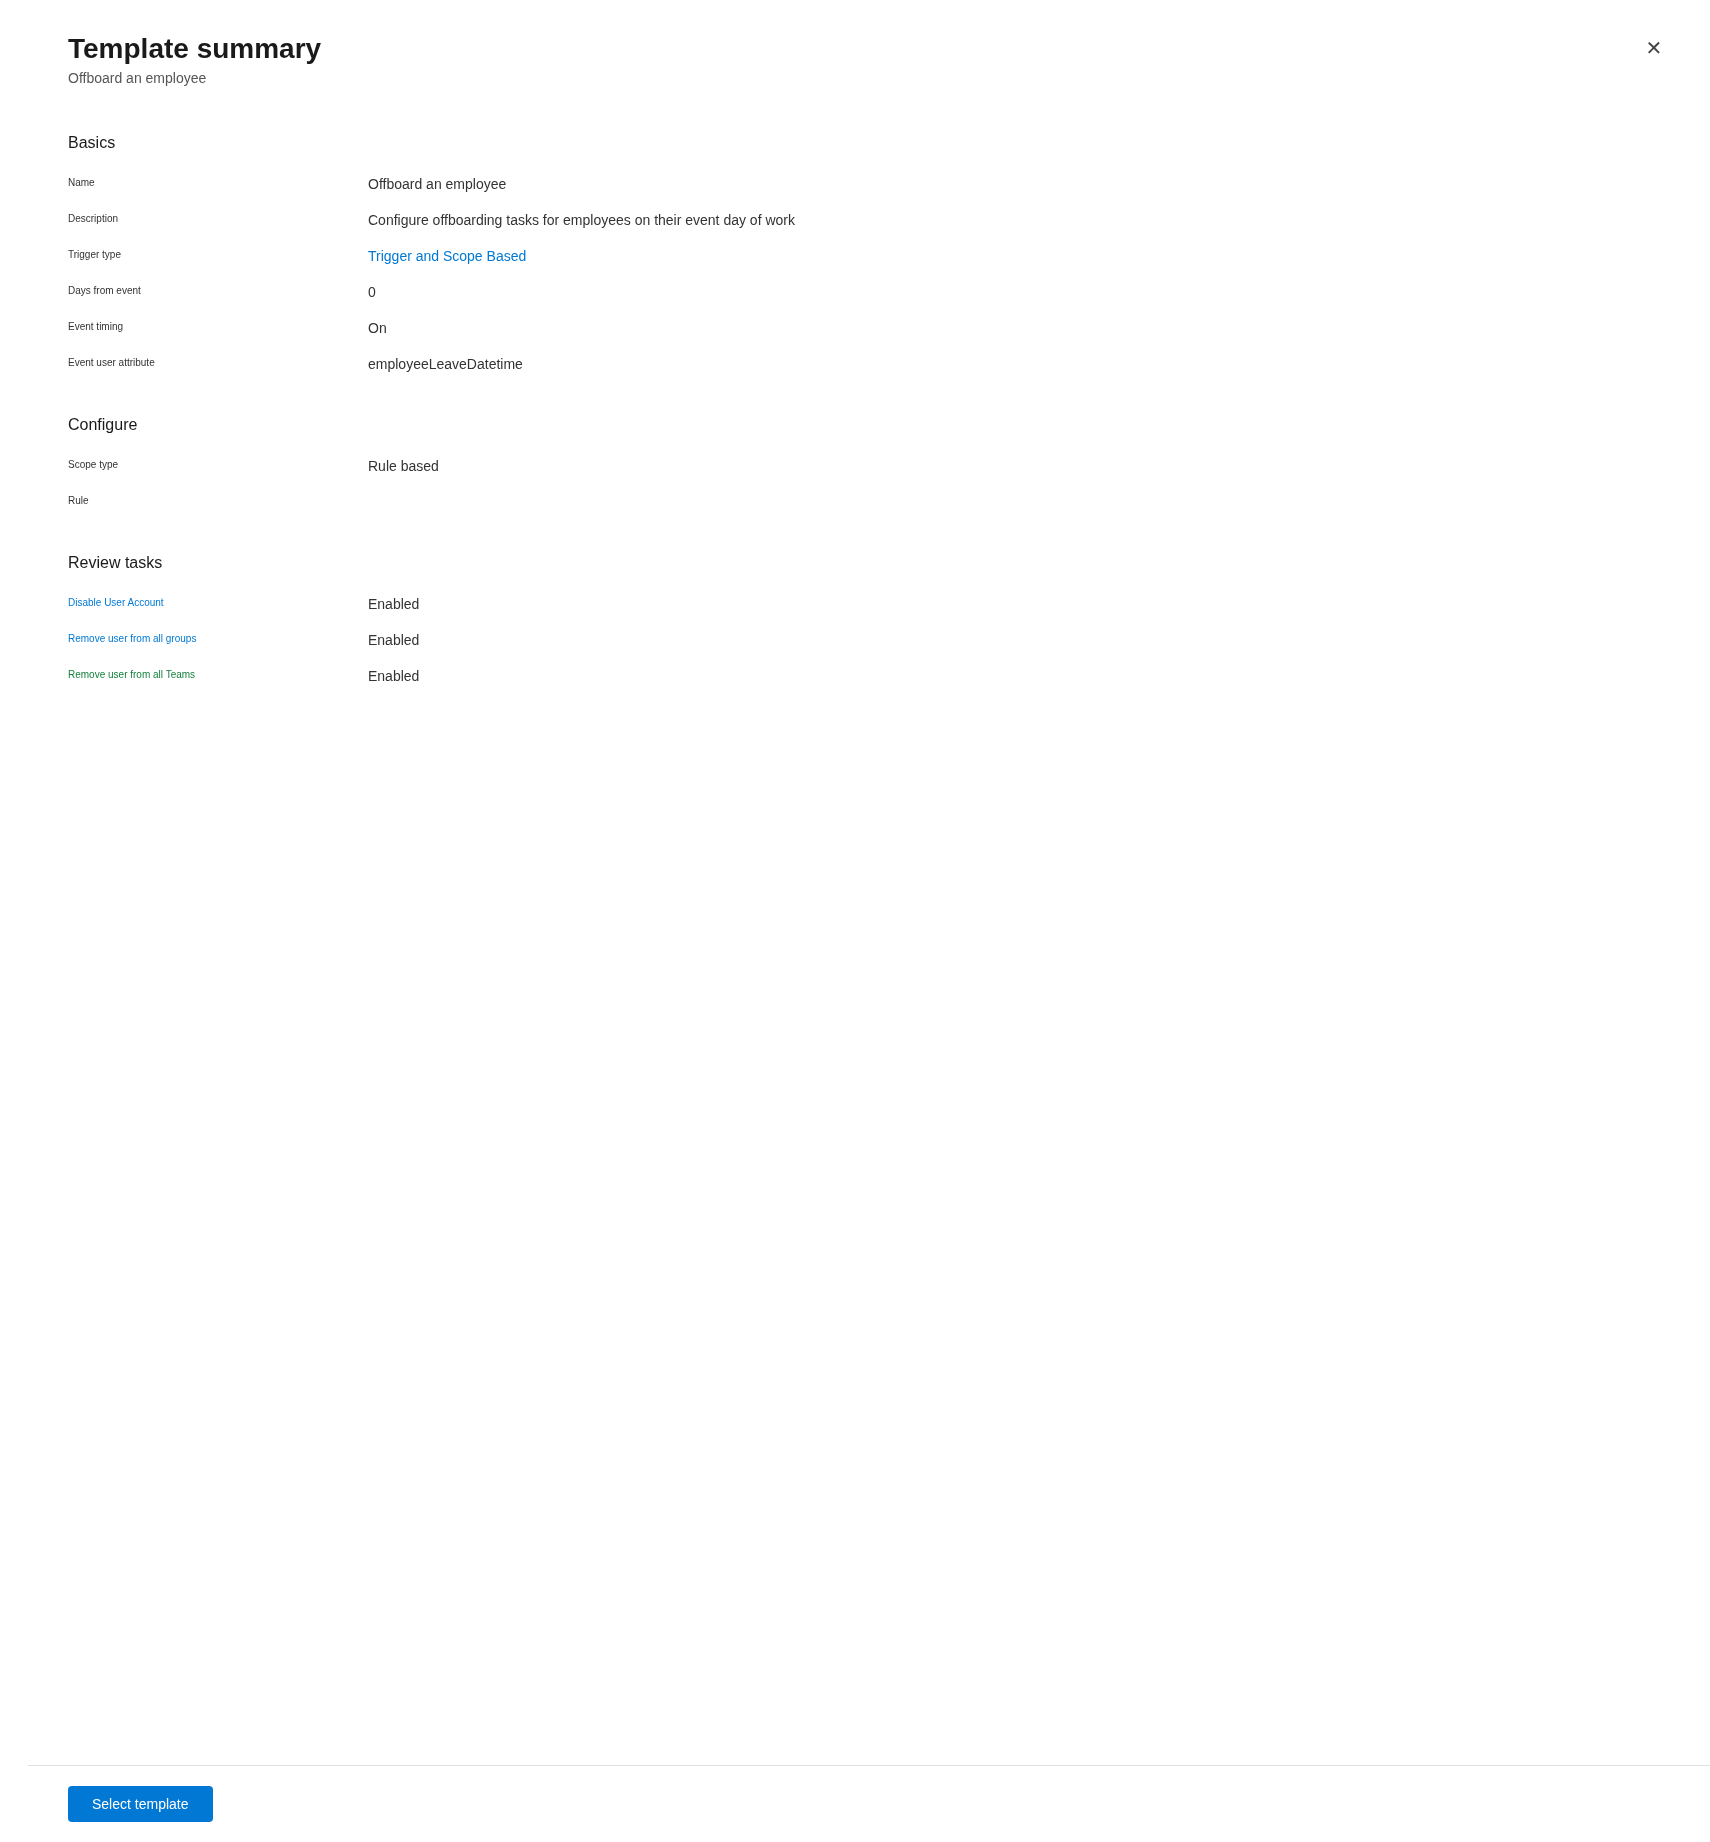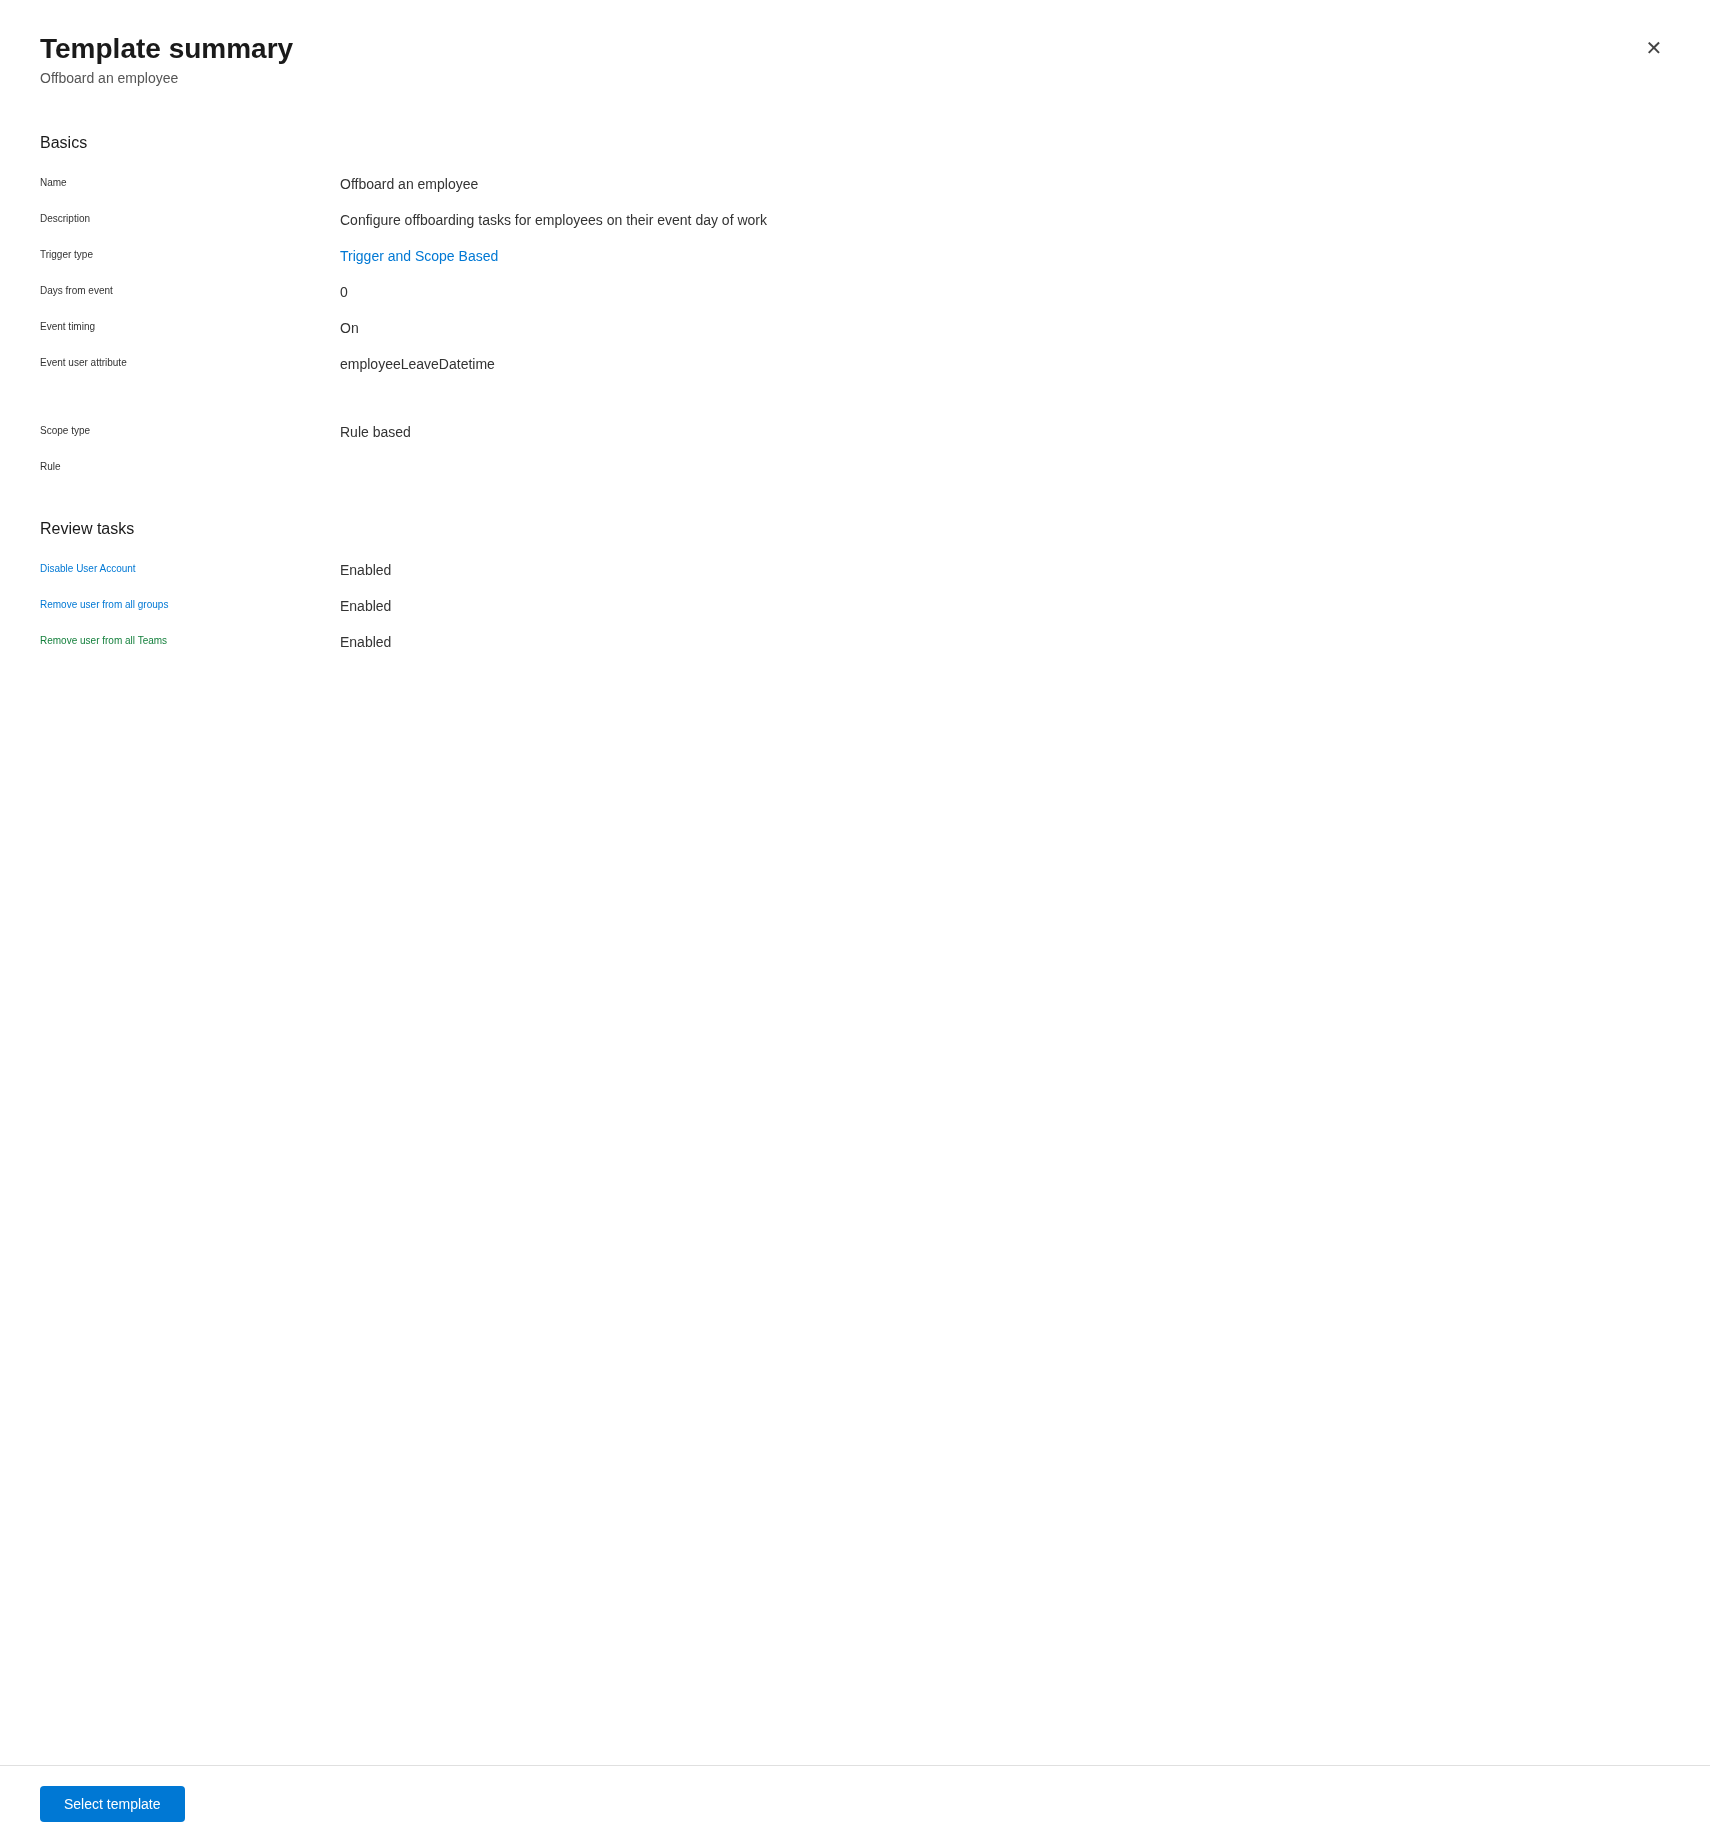--- a/index.html
+++ b/index.html
@@ -17,20 +17,21 @@
       min-height: 100vh;
     }
 
     .panel {
       background: #ffffff;
       width: 1710px;
       min-height: 1842px;
       position: relative;
       display: flex;
       flex-direction: column;
+      padding-left: 28px;
     }
 
     .panel-header {
       padding: 32px 40px 16px 40px;
       border-bottom: none;
       position: relative;
     }
 
     .panel-title {
       font-size: 28px;
@@ -166,20 +167,21 @@
         <div class="field-value">On</div>
       </div>
 
       <div class="field-row">
         <div class="field-label">Event user attribute</div>
         <div class="field-value">employeeLeaveDatetime</div>
       </div>
     </div>
 
     <div class="section">
+      <div class="section-title">Configure</div>
 
       <div class="field-row">
         <div class="field-label">Scope type</div>
         <div class="field-value">Rule based</div>
       </div>
 
       <div class="field-row">
         <div class="field-label">Rule</div>
         <div class="field-value"></div>
       </div>

